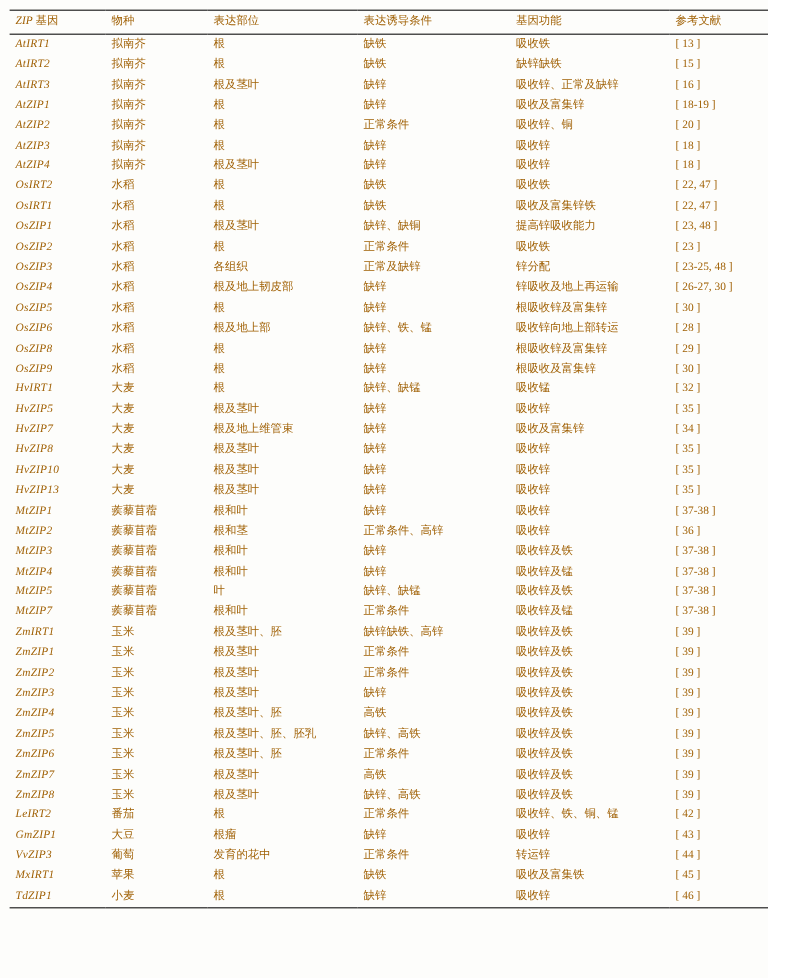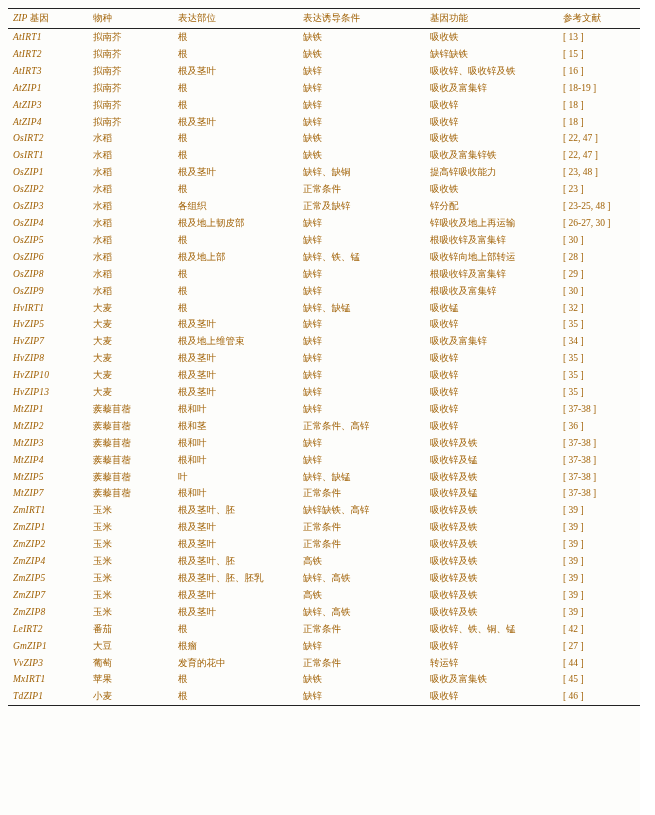--- a/index.html
+++ b/index.html
@@ -88,30 +88,38 @@
     <td>根</td>
     <td>缺铁</td>
     <td>缺锌缺铁</td>
     <td>[ 15 ]</td>
   </tr>
         <tr>
     <td class="gene">AtIRT3</td>
     <td>拟南芥</td>
     <td>根及茎叶</td>
     <td>缺锌</td>
-    <td>吸收锌、吸收锌及铁</td>
+    <td>吸收锌、正常及缺锌</td>
     <td>[ 16 ]</td>
   </tr>
         <tr>
     <td class="gene">AtZIP1</td>
     <td>拟南芥</td>
     <td>根</td>
     <td>缺锌</td>
     <td>吸收及富集锌</td>
     <td>[ 18-19 ]</td>
+  </tr>
+        <tr>
+    <td class="gene">AtZIP2</td>
+    <td>拟南芥</td>
+    <td>根</td>
+    <td>正常条件</td>
+    <td>吸收锌、铜</td>
+    <td>[ 20 ]</td>
   </tr>
         <tr>
     <td class="gene">AtZIP3</td>
     <td>拟南芥</td>
     <td>根</td>
     <td>缺锌</td>
     <td>吸收锌</td>
     <td>[ 18 ]</td>
   </tr>
         <tr>
@@ -316,32 +324,48 @@
   </tr>
         <tr>
     <td class="gene">ZmZIP2</td>
     <td>玉米</td>
     <td>根及茎叶</td>
     <td>正常条件</td>
     <td>吸收锌及铁</td>
     <td>[ 39 ]</td>
   </tr>
         <tr>
+    <td class="gene">ZmZIP3</td>
+    <td>玉米</td>
+    <td>根及茎叶</td>
+    <td>缺锌</td>
+    <td>吸收锌及铁</td>
+    <td>[ 39 ]</td>
+  </tr>
+        <tr>
     <td class="gene">ZmZIP4</td>
     <td>玉米</td>
     <td>根及茎叶、胚</td>
     <td>高铁</td>
     <td>吸收锌及铁</td>
     <td>[ 39 ]</td>
   </tr>
         <tr>
     <td class="gene">ZmZIP5</td>
     <td>玉米</td>
     <td>根及茎叶、胚、胚乳</td>
     <td>缺锌、高铁</td>
+    <td>吸收锌及铁</td>
+    <td>[ 39 ]</td>
+  </tr>
+        <tr>
+    <td class="gene">ZmZIP6</td>
+    <td>玉米</td>
+    <td>根及茎叶、胚</td>
+    <td>正常条件</td>
     <td>吸收锌及铁</td>
     <td>[ 39 ]</td>
   </tr>
         <tr>
     <td class="gene">ZmZIP7</td>
     <td>玉米</td>
     <td>根及茎叶</td>
     <td>高铁</td>
     <td>吸收锌及铁</td>
     <td>[ 39 ]</td>
@@ -361,21 +385,21 @@
     <td>正常条件</td>
     <td>吸收锌、铁、铜、锰</td>
     <td>[ 42 ]</td>
   </tr>
         <tr>
     <td class="gene">GmZIP1</td>
     <td>大豆</td>
     <td>根瘤</td>
     <td>缺锌</td>
     <td>吸收锌</td>
-    <td>[ 27 ]</td>
+    <td>[ 43 ]</td>
   </tr>
         <tr>
     <td class="gene">VvZIP3</td>
     <td>葡萄</td>
     <td>发育的花中</td>
     <td>正常条件</td>
     <td>转运锌</td>
     <td>[ 44 ]</td>
   </tr>
         <tr>

